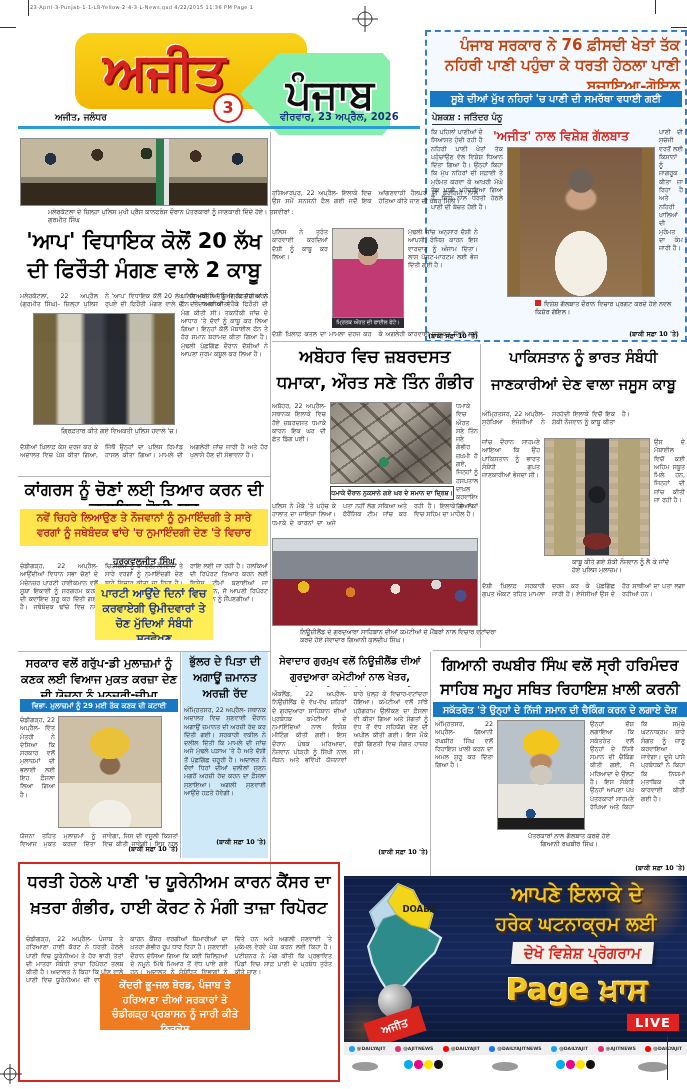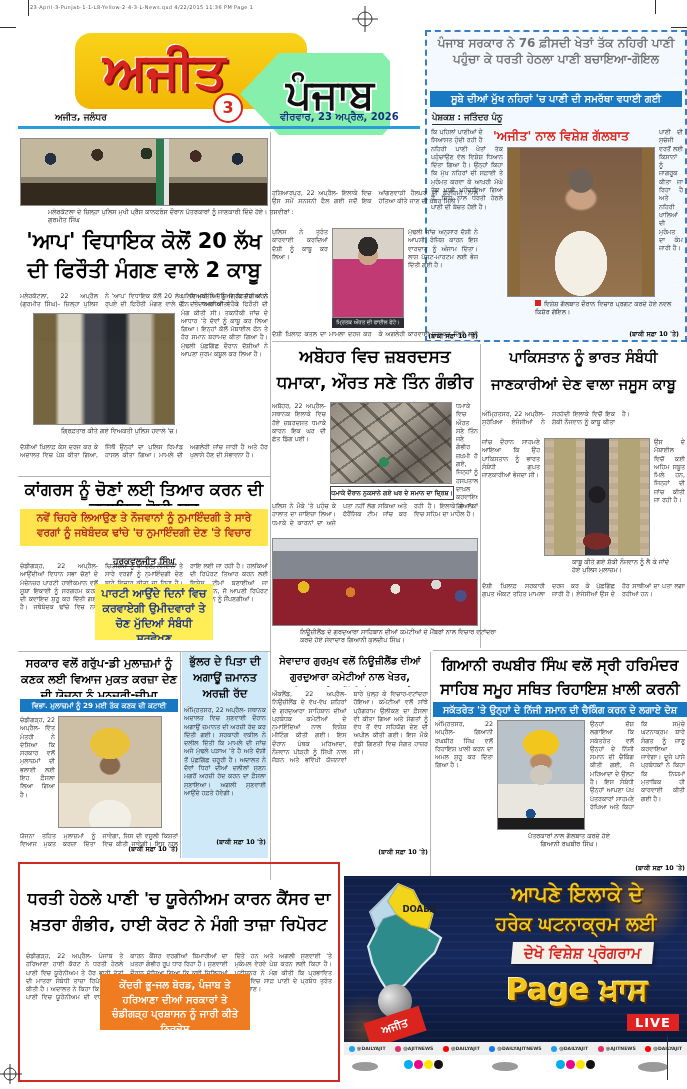--- a/index.html
+++ b/index.html
@@ -117,21 +117,21 @@
   </div>
   <div class="abs m-red" style="left:240px;top:30px;width:150px;height:82px;">
     <div class="t">ਪੰਜਾਬ</div>
   </div>
   <div class="abs pg-circle" style="left:213px;top:93px;">3</div>
   <div class="abs" style="left:55px;top:112px;font-size:9px;font-weight:700;">ਅਜੀਤ, ਜਲੰਧਰ</div>
   <div class="abs" style="left:280px;top:111px;font-size:10px;font-weight:700;color:#15307e;">ਵੀਰਵਾਰ, 23 ਅਪ੍ਰੈਲ, 2026</div>
   <div class="abs" style="left:18px;top:126px;width:402px;height:3px;background:#2a9cd8;"></div>
 
   <div class="abs" style="left:425px;top:30px;width:262px;height:312px;border:2px dashed #3a7fc1;background:#f3f9ff;box-sizing:border-box;">
-    <div class="hl" style="font-size:12px;color:#737373;line-height:1.35;padding:3px 5px 2px;height:52px;">ਪੰਜਾਬ ਸਰਕਾਰ ਨੇ 76 ਫ਼ੀਸਦੀ ਖੇਤਾਂ ਤੱਕ ਨਹਿਰੀ ਪਾਣੀ ਪਹੁੰਚਾ ਕੇ ਧਰਤੀ ਹੇਠਲਾ ਪਾਣੀ ਬਚਾਇਆ-ਗੋਇਲ</div>
+    <div class="hl" style="font-size:15px;color:#c2410c;line-height:1.35;padding:3px 5px 2px;height:52px;text-align:right;">ਪੰਜਾਬ ਸਰਕਾਰ ਨੇ 76 ਫ਼ੀਸਦੀ ਖੇਤਾਂ ਤੱਕ ਨਹਿਰੀ ਪਾਣੀ ਪਹੁੰਚਾ ਕੇ ਧਰਤੀ ਹੇਠਲਾ ਪਾਣੀ ਬਚਾਇਆ-ਗੋਇਲ</div>
     <div class="bar-blue" style="font-size:10px;padding:2px 0;margin:2px 3px;">ਸੂਬੇ ਦੀਆਂ ਮੁੱਖ ਨਹਿਰਾਂ 'ਚ ਪਾਣੀ ਦੀ ਸਮਰੱਥਾ ਵਧਾਈ ਗਈ</div>
     <div class="abs" style="left:5px;top:80px;font-size:8.5px;font-weight:700;border-bottom:1px solid #333;padding-bottom:1px;">ਪੇਸ਼ਕਸ਼ : ਜਤਿੰਦਰ ਪੰਨੂ</div>
     <div class="abs tiny" style="left:4px;top:96px;width:72px;height:205px;">ਕਿ ਪਹਿਲਾਂ ਪਾਣੀਆਂ ਦੇ ਸਿਰ 'ਤੇ ਸਿਆਸਤ ਹੁੰਦੀ ਰਹੀ ਹੈ ਪਰ ਹੁਣ ਨਹਿਰੀ ਪਾਣੀ ਖੇਤਾਂ ਤੱਕ ਪਹੁੰਚਾਉਣ ਵੱਲ ਵਿਸ਼ੇਸ਼ ਧਿਆਨ ਦਿੱਤਾ ਗਿਆ ਹੈ। ਉਨ੍ਹਾਂ ਕਿਹਾ ਕਿ ਮੁੱਖ ਨਹਿਰਾਂ ਦੀ ਸਫ਼ਾਈ ਤੇ ਮੁਰੰਮਤ ਕਰਵਾ ਕੇ ਆਖ਼ਰੀ ਮੋਘੇ ਤੱਕ ਪਾਣੀ ਪਹੁੰਚਾਇਆ ਗਿਆ ਹੈ, ਜਿਸ ਨਾਲ ਧਰਤੀ ਹੇਠਲੇ ਪਾਣੀ ਦੀ ਬੱਚਤ ਹੋਈ ਹੈ।</div>
     <div class="abs" style="left:58px;top:96px;width:152px;height:17px;color:#d9251d;font-weight:800;font-size:12.5px;text-align:center;background:#f3f9ff;overflow:hidden;">'ਅਜੀਤ' ਨਾਲ ਵਿਸ਼ੇਸ਼ ਗੱਲਬਾਤ</div>
     <div class="abs photo ph-goyal" style="left:80px;top:115px;width:148px;height:150px;"></div>
     <div class="abs cap bullet-cap" style="left:80px;top:268px;width:148px;height:22px;">ਵਿਸ਼ੇਸ਼ ਗੱਲਬਾਤ ਦੌਰਾਨ ਵਿਚਾਰ ਪ੍ਰਗਟ ਕਰਦੇ ਹੋਏ ਨਵਲ ਕਿਸ਼ੋਰ ਗੋਇਲ।</div>
     <div class="abs tiny" style="left:232px;top:96px;width:24px;height:196px;">ਪਾਣੀ ਦੀ ਸੁਚੱਜੀ ਵਰਤੋਂ ਲਈ ਕਿਸਾਨਾਂ ਨੂੰ ਜਾਗਰੂਕ ਕੀਤਾ ਜਾ ਰਿਹਾ ਹੈ ਅਤੇ ਨਹਿਰੀ ਖਾਲਿਆਂ ਦੀ ਮੁਰੰਮਤ ਦਾ ਕੰਮ ਜਾਰੀ ਹੈ।</div>
     <div class="abs marker" style="right:6px;bottom:2px;">(ਬਾਕੀ ਸਫ਼ਾ 10 'ਤੇ)</div>
   </div>
 
@@ -203,21 +203,21 @@
   <div class="abs tiny c3" style="left:482px;top:582px;width:203px;height:64px;">ਦੋਸ਼ੀ ਖ਼ਿਲਾਫ਼ ਸਰਕਾਰੀ ਗੁਪਤ ਐਕਟ ਤਹਿਤ ਮਾਮਲਾ ਦਰਜ ਕਰ ਕੇ ਪੁੱਛਗਿੱਛ ਜਾਰੀ ਹੈ। ਏਜੰਸੀਆਂ ਉਸ ਦੇ ਹੋਰ ਸਾਥੀਆਂ ਦਾ ਪਤਾ ਲਗਾ ਰਹੀਆਂ ਹਨ।</div>
 
   <div class="abs hl" style="left:433px;top:653px;width:254px;height:48px;font-size:15px;line-height:1.6;">ਗਿਆਨੀ ਰਘਬੀਰ ਸਿੰਘ ਵਲੋਂ ਸ੍ਰੀ ਹਰਿਮੰਦਰ ਸਾਹਿਬ ਸਮੂਹ ਸਥਿਤ ਰਿਹਾਇਸ਼ ਖ਼ਾਲੀ ਕਰਨੀ ਸ਼ੁਰੂ</div>
   <div class="abs bar-blue" style="left:433px;top:702px;width:254px;height:15px;font-size:9.5px;line-height:15px;">ਸਕੱਤਰੇਤ 'ਤੇ ਉਨ੍ਹਾਂ ਦੇ ਨਿੱਜੀ ਸਮਾਨ ਦੀ ਚੈਕਿੰਗ ਕਰਨ ਦੇ ਲਗਾਏ ਦੋਸ਼</div>
   <div class="abs tiny" style="left:435px;top:720px;width:58px;height:156px;">ਅੰਮ੍ਰਿਤਸਰ, 22 ਅਪ੍ਰੈਲ- ਗਿਆਨੀ ਰਘਬੀਰ ਸਿੰਘ ਵਲੋਂ ਰਿਹਾਇਸ਼ ਖ਼ਾਲੀ ਕਰਨ ਦਾ ਅਮਲ ਸ਼ੁਰੂ ਕਰ ਦਿੱਤਾ ਗਿਆ ਹੈ।</div>
   <div class="abs photo ph-giani" style="left:497px;top:720px;width:88px;height:110px;"></div>
   <div class="abs cap capb" style="left:497px;top:832px;width:88px;height:24px;text-align:center;">ਪੱਤਰਕਾਰਾਂ ਨਾਲ ਗੱਲਬਾਤ ਕਰਦੇ ਹੋਏ ਗਿਆਨੀ ਰਘਬੀਰ ਸਿੰਘ।</div>
   <div class="abs tiny c2" style="left:590px;top:720px;width:95px;height:142px;">ਉਨ੍ਹਾਂ ਦੋਸ਼ ਲਗਾਇਆ ਕਿ ਸਕੱਤਰੇਤ ਵਲੋਂ ਉਨ੍ਹਾਂ ਦੇ ਨਿੱਜੀ ਸਮਾਨ ਦੀ ਚੈਕਿੰਗ ਕੀਤੀ ਗਈ, ਜੋ ਮਰਿਆਦਾ ਦੇ ਉਲਟ ਹੈ। ਇਸ ਸੰਬੰਧੀ ਉਨ੍ਹਾਂ ਆਪਣਾ ਪੱਖ ਪੱਤਰਕਾਰਾਂ ਸਾਹਮਣੇ ਰੱਖਿਆ ਅਤੇ ਕਿਹਾ ਕਿ ਸਮੁੱਚੇ ਘਟਨਾਕ੍ਰਮ ਬਾਰੇ ਸੰਗਤ ਨੂੰ ਜਾਣੂ ਕਰਵਾਇਆ ਜਾਵੇਗਾ। ਦੂਜੇ ਪਾਸੇ ਪ੍ਰਬੰਧਕਾਂ ਨੇ ਕਿਹਾ ਕਿ ਨਿਯਮਾਂ ਮੁਤਾਬਿਕ ਹੀ ਕਾਰਵਾਈ ਕੀਤੀ ਗਈ ਹੈ।</div>
   <div class="abs marker" style="left:605px;top:864px;width:80px;">(ਬਾਕੀ ਸਫ਼ਾ 10 'ਤੇ)</div>
 
-  <div class="abs" style="left:18px;top:862px;width:322px;height:220px;border:2.5px solid #cf2a23;box-sizing:border-box;padding:22px 6px;">
+  <div class="abs" style="left:18px;top:862px;width:322px;height:220px;border:2.5px solid #cf2a23;box-sizing:border-box;padding:5px 6px;">
     <div class="hl" style="font-size:16.5px;line-height:1.6;height:60px;">ਧਰਤੀ ਹੇਠਲੇ ਪਾਣੀ 'ਚ ਯੂਰੇਨੀਅਮ ਕਾਰਨ ਕੈਂਸਰ ਦਾ ਖ਼ਤਰਾ ਗੰਭੀਰ, ਹਾਈ ਕੋਰਟ ਨੇ ਮੰਗੀ ਤਾਜ਼ਾ ਰਿਪੋਰਟ</div>
     <div class="tiny c3" style="height:138px;margin-top:6px;">ਚੰਡੀਗੜ੍ਹ, 22 ਅਪ੍ਰੈਲ- ਪੰਜਾਬ ਤੇ ਹਰਿਆਣਾ ਹਾਈ ਕੋਰਟ ਨੇ ਧਰਤੀ ਹੇਠਲੇ ਪਾਣੀ ਵਿਚ ਯੂਰੇਨੀਅਮ ਤੇ ਹੋਰ ਭਾਰੀ ਤੱਤਾਂ ਦੀ ਮਾਤਰਾ ਸੰਬੰਧੀ ਤਾਜ਼ਾ ਰਿਪੋਰਟ ਤਲਬ ਕੀਤੀ ਹੈ। ਅਦਾਲਤ ਨੇ ਕਿਹਾ ਕਿ ਪੀਣ ਵਾਲੇ ਪਾਣੀ ਵਿਚ ਯੂਰੇਨੀਅਮ ਦੀ ਵਧੀ ਮਾਤਰਾ ਕਾਰਨ ਕੈਂਸਰ ਵਰਗੀਆਂ ਬਿਮਾਰੀਆਂ ਦਾ ਖ਼ਤਰਾ ਗੰਭੀਰ ਰੂਪ ਧਾਰ ਰਿਹਾ ਹੈ। ਸੁਣਵਾਈ ਦੌਰਾਨ ਦੱਸਿਆ ਗਿਆ ਕਿ ਕਈ ਜ਼ਿਲ੍ਹਿਆਂ ਦੇ ਨਮੂਨੇ ਮਿੱਥੇ ਮਿਆਰ ਤੋਂ ਵੱਧ ਪਾਏ ਗਏ ਹਨ। ਅਦਾਲਤ ਨੇ ਸੰਬੰਧਿਤ ਵਿਭਾਗਾਂ ਨੂੰ ਹਲਫ਼ੀਆ ਬਿਆਨ ਦਾਖ਼ਲ ਕਰਨ ਦੇ ਹੁਕਮ ਦਿੱਤੇ ਹਨ ਅਤੇ ਅਗਲੀ ਸੁਣਵਾਈ 'ਤੇ ਮੁਕੰਮਲ ਵੇਰਵੇ ਪੇਸ਼ ਕਰਨ ਲਈ ਕਿਹਾ ਹੈ। ਪਟੀਸ਼ਨਰ ਨੇ ਮੰਗ ਕੀਤੀ ਕਿ ਪ੍ਰਭਾਵਿਤ ਪਿੰਡਾਂ ਵਿਚ ਸਾਫ਼ ਪਾਣੀ ਦੇ ਪ੍ਰਬੰਧ ਤੁਰੰਤ ਕੀਤੇ ਜਾਣ।</div>
   </div>
   <div class="abs" style="left:100px;top:974px;width:150px;height:56px;background:#f07c22;color:#fff;font-weight:800;font-size:10px;text-align:center;line-height:1.45;padding:4px 5px;box-sizing:border-box;overflow:hidden;">ਕੇਂਦਰੀ ਭੂ-ਜਲ ਬੋਰਡ, ਪੰਜਾਬ ਤੇ ਹਰਿਆਣਾ ਦੀਆਂ ਸਰਕਾਰਾਂ ਤੇ ਚੰਡੀਗੜ੍ਹ ਪ੍ਰਸ਼ਾਸਨ ਨੂੰ ਜਾਰੀ ਕੀਤੇ ਨਿਰਦੇਸ਼</div>
 
   <div class="abs ad" style="left:344px;top:876px;width:343px;height:179px;">
     <svg class="abs" style="left:8px;top:6px;" width="118" height="118" viewBox="0 0 100 110">
       <polygon points="38,2 52,8 58,20 70,30 66,44 78,52 72,66 60,78 44,96 30,104 22,92 14,76 10,60 18,44 12,28 24,16" fill="#2e8b8b" stroke="#dbe7ee" stroke-width="2"></polygon>
       <polygon points="38,2 52,8 58,20 70,30 66,44 50,40 36,30 28,18" fill="#f2d418" stroke="#caa90c" stroke-width="1"></polygon>
       <polygon points="38,2 28,18 36,30 24,34 18,44 12,28 24,16" fill="#bcd9ea" stroke="#9ab8c8" stroke-width="1"></polygon>

